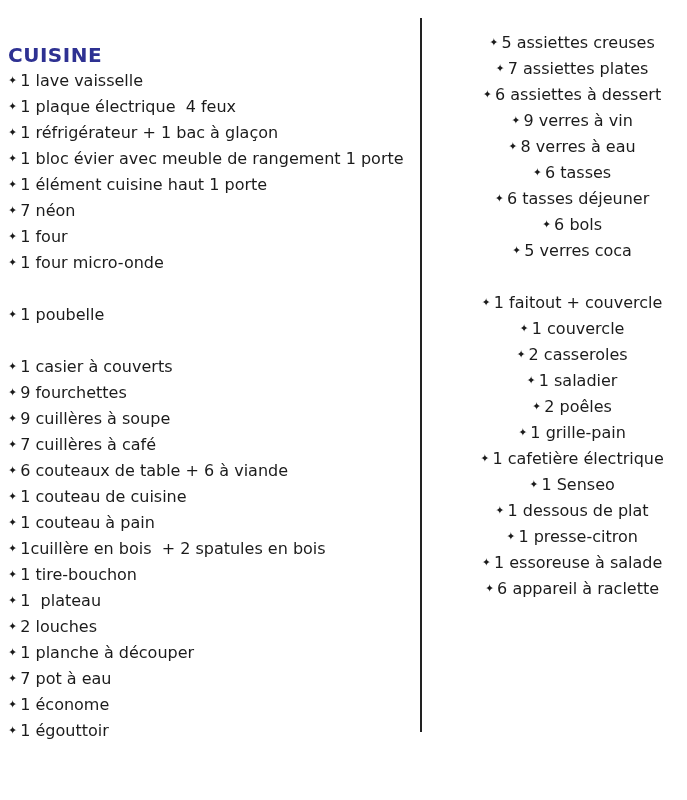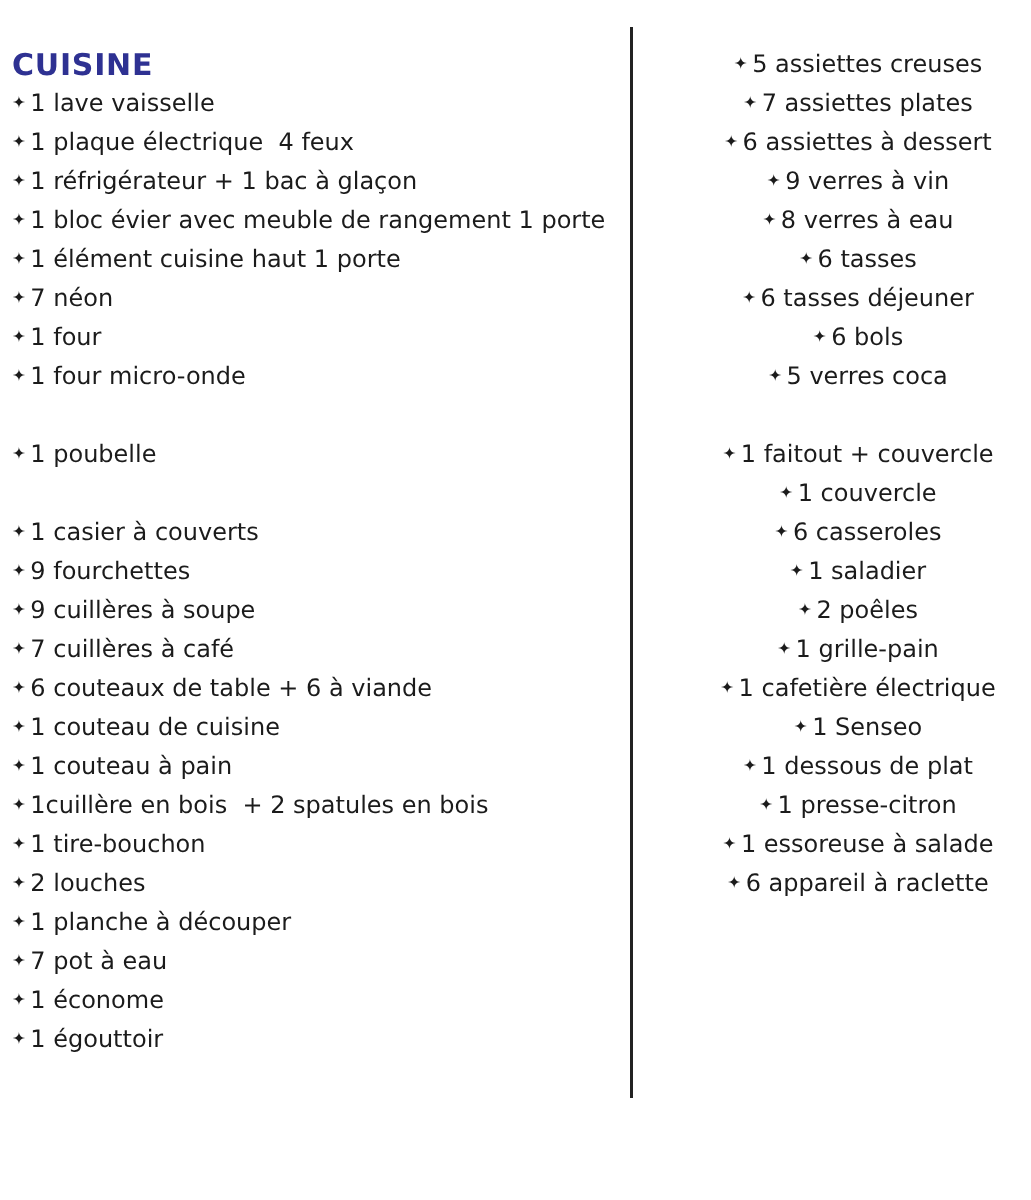--- a/index.html
+++ b/index.html
@@ -12,21 +12,21 @@
     width: 687px;
     height: 800px;
     background: var(--bg-color, #ffffff);
     font-family: "DejaVu Sans", sans-serif;
     overflow: hidden;
   }
   .column {
     position: absolute;
     top: 30px;
   }
-  .col-left  { left: 8px;   width: 408px; }
+  .col-left  { left: 8px;   width: 408px; margin-top: 12px; }
   .col-right { left: 461px; width: 222px; text-align: center; }
   .divider {
     position: absolute;
     left: 420px;
     top: 18px;
     width: 2px;
     height: 714px;
     background: var(--divider-color, #222222);
   }
   .title-line {
@@ -73,20 +73,21 @@
         <div class="line"></div>
         <div class="line"><span class="bullet">✦</span><span>1 casier à couverts</span></div>
         <div class="line"><span class="bullet">✦</span><span>9 fourchettes</span></div>
         <div class="line"><span class="bullet">✦</span><span>9 cuillères à soupe</span></div>
         <div class="line"><span class="bullet">✦</span><span>7 cuillères à café</span></div>
         <div class="line"><span class="bullet">✦</span><span>6 couteaux de table + 6 à viande</span></div>
         <div class="line"><span class="bullet">✦</span><span>1 couteau de cuisine</span></div>
         <div class="line"><span class="bullet">✦</span><span>1 couteau à pain</span></div>
         <div class="line"><span class="bullet">✦</span><span>1cuillère en bois  + 2 spatules en bois</span></div>
         <div class="line"><span class="bullet">✦</span><span>1 tire-bouchon</span></div>
+        <div class="line"><span class="bullet">✦</span><span>1  plateau</span></div>
         <div class="line"><span class="bullet">✦</span><span>2 louches</span></div>
         <div class="line"><span class="bullet">✦</span><span>1 planche à découper</span></div>
         <div class="line"><span class="bullet">✦</span><span>7 pot à eau</span></div>
         <div class="line"><span class="bullet">✦</span><span>1 économe</span></div>
         <div class="line"><span class="bullet">✦</span><span>1 égouttoir</span></div>
       </div>
   </div>
 
   <div class="divider"></div>
 
@@ -97,21 +98,21 @@
         <div class="line"><span class="bullet">✦</span><span>6 assiettes à dessert</span></div>
         <div class="line"><span class="bullet">✦</span><span>9 verres à vin</span></div>
         <div class="line"><span class="bullet">✦</span><span>8 verres à eau</span></div>
         <div class="line"><span class="bullet">✦</span><span>6 tasses</span></div>
         <div class="line"><span class="bullet">✦</span><span>6 tasses déjeuner</span></div>
         <div class="line"><span class="bullet">✦</span><span>6 bols</span></div>
         <div class="line"><span class="bullet">✦</span><span>5 verres coca</span></div>
         <div class="line"></div>
         <div class="line"><span class="bullet">✦</span><span>1 faitout + couvercle</span></div>
         <div class="line"><span class="bullet">✦</span><span>1 couvercle</span></div>
-        <div class="line"><span class="bullet">✦</span><span>6 casseroles</span></div>
+        <div class="line"><span class="bullet">✦</span><span>2 casseroles</span></div>
         <div class="line"><span class="bullet">✦</span><span>1 saladier</span></div>
         <div class="line"><span class="bullet">✦</span><span>2 poêles</span></div>
         <div class="line"><span class="bullet">✦</span><span>1 grille-pain</span></div>
         <div class="line"><span class="bullet">✦</span><span>1 cafetière électrique</span></div>
         <div class="line"><span class="bullet">✦</span><span>1 Senseo</span></div>
         <div class="line"><span class="bullet">✦</span><span>1 dessous de plat</span></div>
         <div class="line"><span class="bullet">✦</span><span>1 presse-citron</span></div>
         <div class="line"><span class="bullet">✦</span><span>1 essoreuse à salade</span></div>
         <div class="line"><span class="bullet">✦</span><span>6 appareil à raclette</span></div>
       </div>

